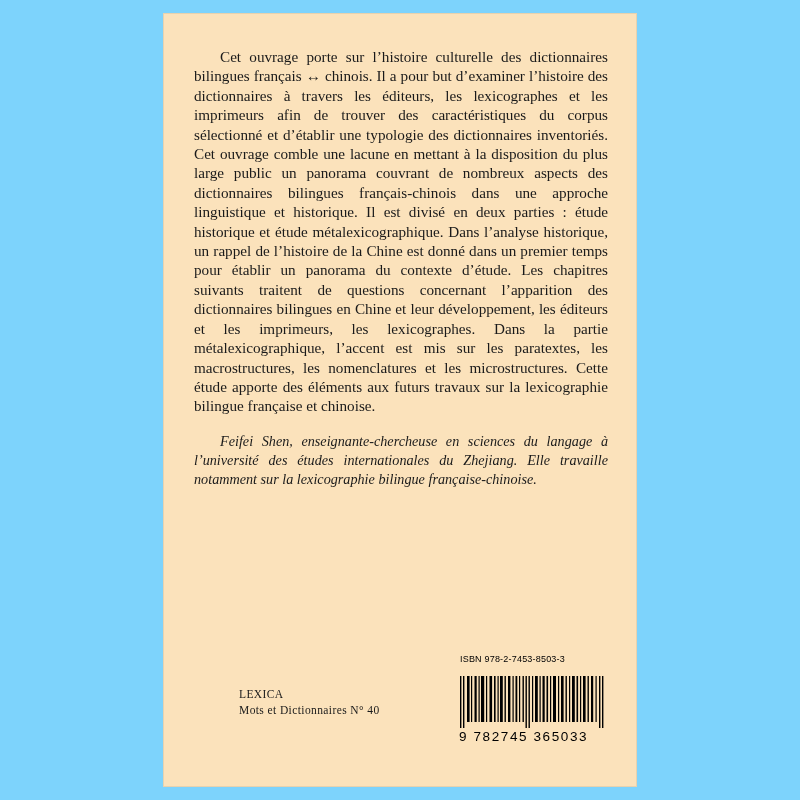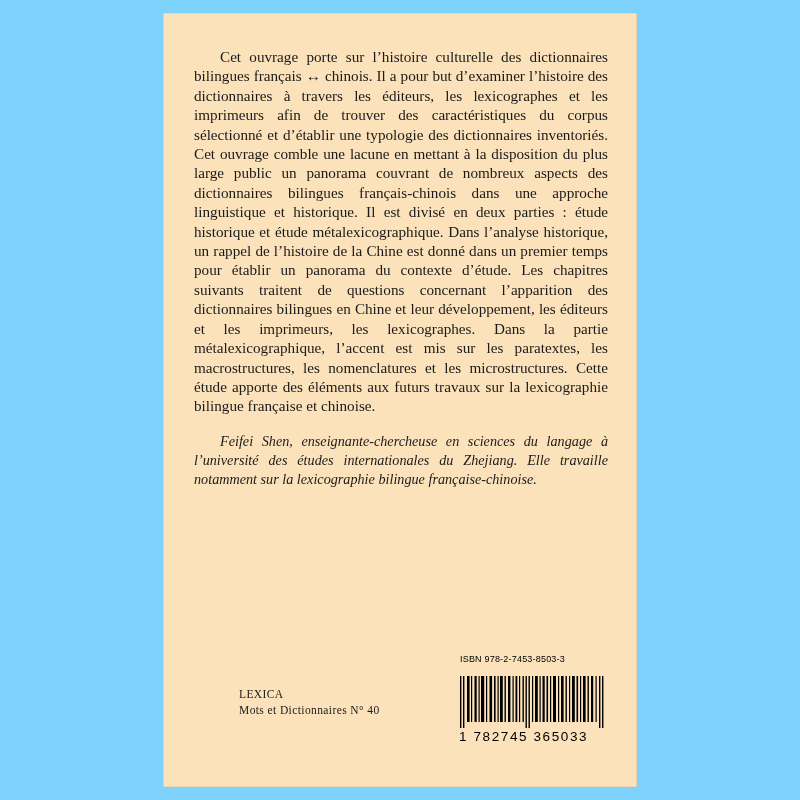--- a/index.html
+++ b/index.html
@@ -179,17 +179,17 @@
           <rect x="118.5" y="0" width="1.6" height="46"></rect>
           <rect x="122" y="0" width="1.2" height="46"></rect>
           <rect x="125" y="0" width="2.6" height="46"></rect>
           <rect x="129.5" y="0" width="1.4" height="46"></rect>
           <rect x="133" y="0" width="2.2" height="46"></rect>
           <rect x="137.5" y="0" width="1.2" height="46"></rect>
           <rect x="141" y="0" width="1.4" height="52"></rect>
           <rect x="144" y="0" width="1.4" height="52"></rect>
         </g>
       </svg>
-      <div id="barcode-digits">1 782745 365033</div>
+      <div id="barcode-digits">9 782745 365033</div>
     </div>
 
   </div>
 </div>
 
 </body></html>

